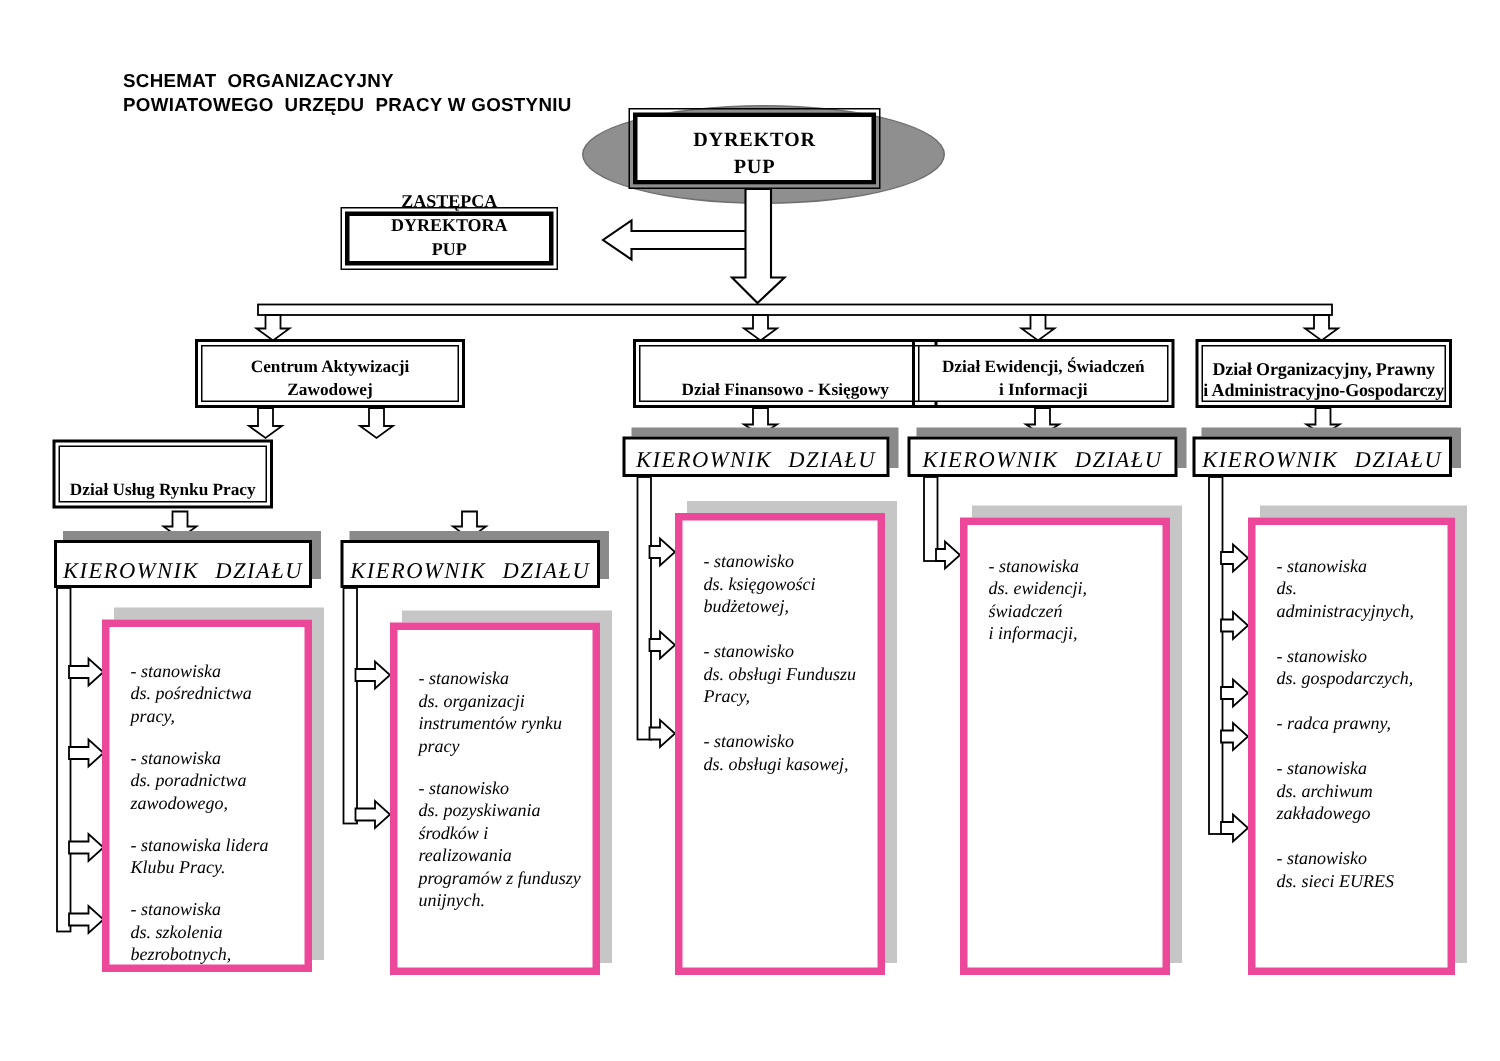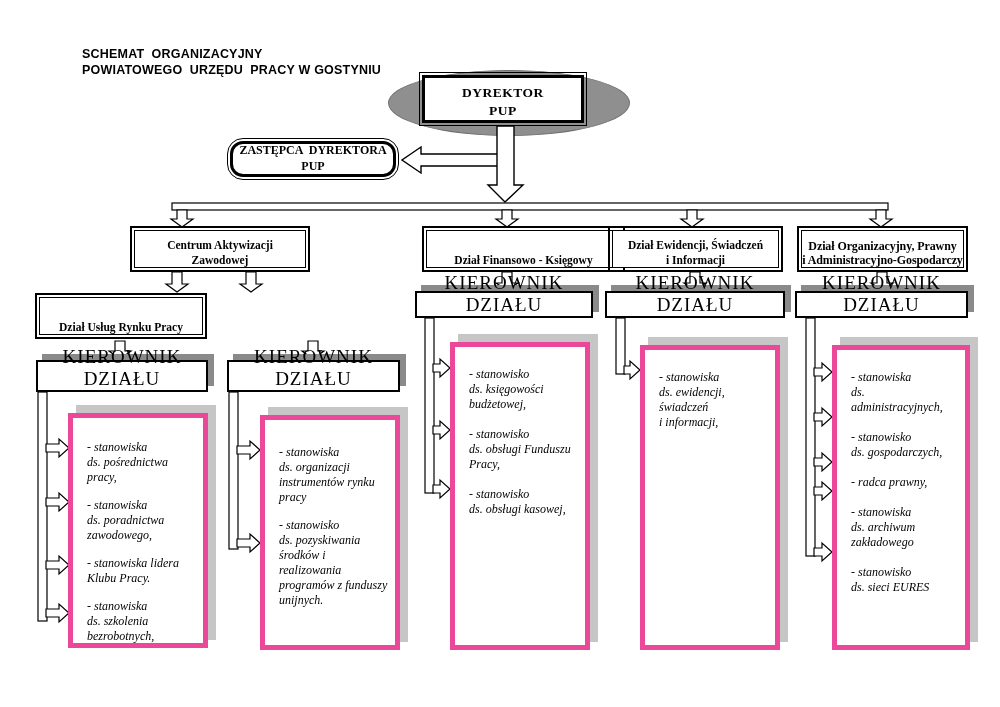--- a/index.html
+++ b/index.html
@@ -26,21 +26,21 @@
   .mgr{border:2.5px solid #000;box-shadow:6px -6px 0 0 #8a8a8a;}
   .list{
     border:5px solid #ec4899;box-shadow:8px -8px 0 0 #c6c6c6;
     display:block;text-align:left;
   }
   .ml{white-space:pre-wrap;}
   .b-title{font-weight:bold;font-size:11.5px;line-height:14.5px;}
   .b-title-sm{font-weight:bold;font-size:12px;line-height:14px;letter-spacing:-.1px;}
   .dir-label{font-weight:bold;font-size:13.5px;line-height:18px;letter-spacing:.5px;}
   .dep-label{font-weight:bold;font-size:12px;line-height:16px;}
-  .mgr-label{font-size:19px;letter-spacing:1px;word-spacing:6px;}
+  .mgr-label{font-size:15px;letter-spacing:1px;word-spacing:6px;font-style:italic;}
   .item{
     font-style:italic;font-size:12px;line-height:15px;white-space:pre-wrap;
     margin:0 0 13px 0;
   }
   .pad1{padding:22px 6px 0 14px;}
   .pad2{padding:25px 6px 0 14px;}
   .pad3{padding:20px 6px 0 14px;}
   .gap15 .item{margin-bottom:15px;}
 </style>
 </head>
@@ -101,42 +101,42 @@
     <polygon points="814,458 822,458 822,453 832,462 822,471 822,466 814,466" fill="#fff" stroke="#000" stroke-width="1.2"></polygon>
     <polygon points="814,487 822,487 822,482 832,491 822,500 822,495 814,495" fill="#fff" stroke="#000" stroke-width="1.2"></polygon>
     <polygon points="814,548 822,548 822,543 832,552 822,561 822,556 814,556" fill="#fff" stroke="#000" stroke-width="1.2"></polygon>
   </svg>
 
   <div class="box dblthick" style="left:422px;top:75px;width:162px;height:48px;">
     <span class="ml dir-label">DYREKTOR
 PUP</span>
   </div>
 
-  <div class="box dblthick" style="left:230px;top:141px;width:166px;height:36px;border-radius:13px;">
+  <div class="box dblthick" style="left:230px;top:141px;width:139px;height:36px;">
     <span class="ml dep-label">ZASTĘPCA  DYREKTORA
 PUP</span>
   </div>
 
   <div class="box dblthin" style="left:134px;top:230px;width:172px;height:38px;">
     <span class="ml b-title">Centrum Aktywizacji
 Zawodowej</span>
   </div>
   <div class="box dblthin" style="left:426px;top:230px;width:195px;height:38px;">
     <span class="ml b-title">Dział Finansowo - Księgowy</span>
   </div>
   <div class="box dblthin" style="left:612px;top:230px;width:167px;height:38px;">
     <span class="ml b-title">Dział Ewidencji, Świadczeń
 i Informacji</span>
   </div>
   <div class="box dblthin" style="left:801px;top:230px;width:163px;height:38px;">
     <span class="ml b-title-sm">Dział Organizacyjny, Prawny
 i Administracyjno-Gospodarczy</span>
   </div>
 
-  <div class="box dblthin" style="left:39px;top:297px;width:164px;height:38px;">
+  <div class="box dblthin" style="left:39px;top:297px;width:139px;height:38px;">
     <span class="ml b-title">Dział Usług Rynku Pracy</span>
   </div>
 
   <div class="box mgr" style="left:36px;top:360px;width:172px;height:32px;">
     <span class="mgr-label">KIEROWNIK  DZIAŁU</span>
   </div>
   <div class="box mgr" style="left:227px;top:360px;width:173px;height:32px;">
     <span class="mgr-label">KIEROWNIK  DZIAŁU</span>
   </div>
   <div class="box mgr" style="left:415px;top:291px;width:178px;height:27px;">

